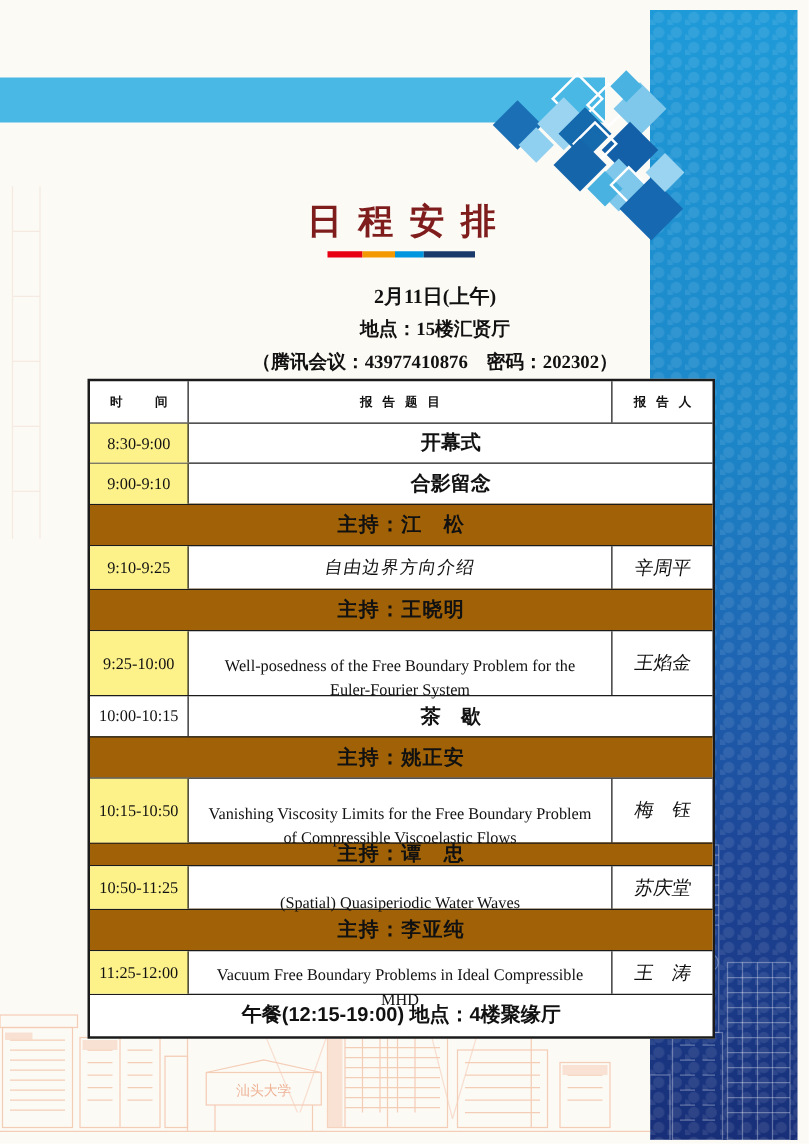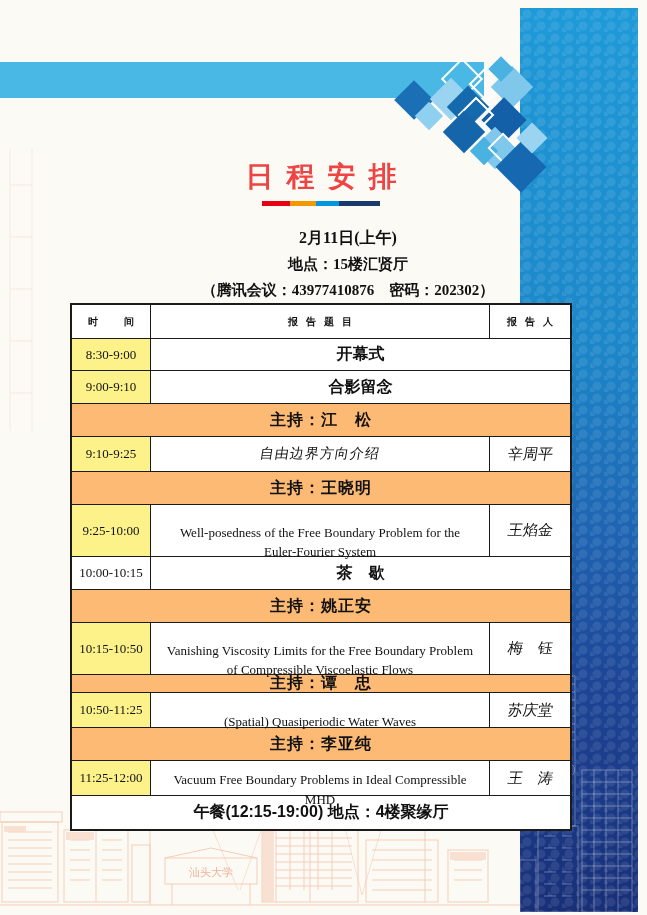--- a/index.html
+++ b/index.html
@@ -14,21 +14,21 @@
       linear-gradient(180deg,#1f9ad8 0%,#1c86c8 38%,#1e64b2 58%,#1d4697 74%,#182f78 100%);
     background-size:14px 12px,14px 12px,100% 100%;}
   .band-top{position:absolute;left:0;top:62px;width:484px;height:36px;background:#49b8e5;z-index:2;}
 
   .dm{position:absolute;transform:rotate(45deg);z-index:3;box-sizing:border-box;}
   .dm.outline{border:2.5px solid #ffffff;background:transparent;}
 
   
   .banner{position:absolute;top:158px;left:0;width:642px;text-align:center;z-index:4;}
   .banner-title{display:inline-block;margin-left:13px;font-size:28px;font-weight:bold;
-    color:#ef4444;letter-spacing:13px;font-family:"Liberation Sans",sans-serif;}
+    color:#7f1d1d;letter-spacing:13px;font-family:"Liberation Sans",sans-serif;}
   .bar{width:118px;height:5px;margin:5px auto 0;display:flex;}
   .bar i{display:block;height:100%;}
   .bar .s1{width:28px;background:#e60012;}
   .bar .s2{width:26px;background:#f39800;}
   .bar .s3{width:23px;background:#0096df;}
   .bar .s4{width:41px;background:#1a3a6b;}
 
   
   .session{position:absolute;top:224px;left:0;width:642px;text-align:center;z-index:4;
     font-family:"Liberation Serif",serif;font-weight:bold;padding-left:27px;}
@@ -41,21 +41,21 @@
     border:2px solid #1b1b1b;box-sizing:border-box;}
   .trow{display:flex;align-items:stretch;border-top:1.5px solid #1b1b1b;box-sizing:border-box;}
   .trow.first{border-top:none;}
   .cell{display:flex;align-items:center;justify-content:center;box-sizing:border-box;text-align:center;}
   .c-time{flex:0 0 79px;border-right:1.5px solid #1b1b1b;
     font-family:"Liberation Serif",serif;font-size:13px;}
   .c-title{flex:1;}
   .c-spk{flex:0 0 81px;border-left:1.5px solid #1b1b1b;font-size:15px;}
   .c-full{flex:1;}
   .yellow{background:#fdf28a;}
-  .chair-row{background:#fdba74;align-items:center;}
+  .chair-row{background:#a16207;align-items:center;}
   .chair-label{font-weight:bold;font-size:16px;letter-spacing:1px;}
   .hdr{font-weight:bold;font-size:10px;letter-spacing:8px;text-indent:8px;}
   .cn-bold{font-weight:bold;font-size:16px;}
   .en{font-family:"Liberation Serif",serif;font-size:13px;line-height:1.5;padding:2px 12px;margin-top:23px;}
   .kai{display:inline-block;transform:skewX(-9deg);font-family:"Liberation Serif",serif;}
   .kai-title{font-size:14px;letter-spacing:1px;}
 
   
   .wm{position:absolute;z-index:1;}
   .wm-left{left:0;top:680px;}

